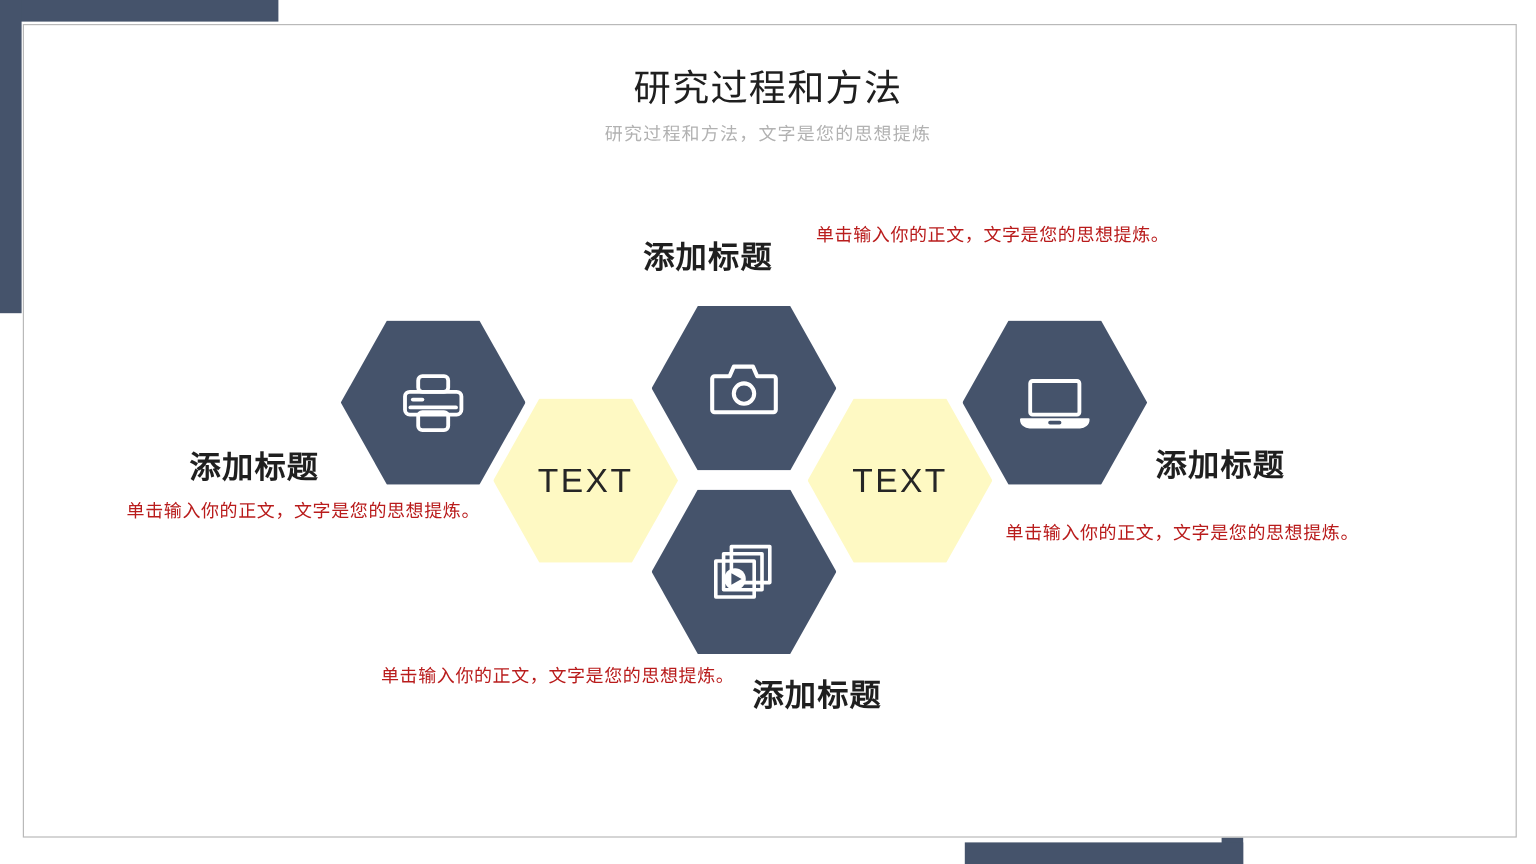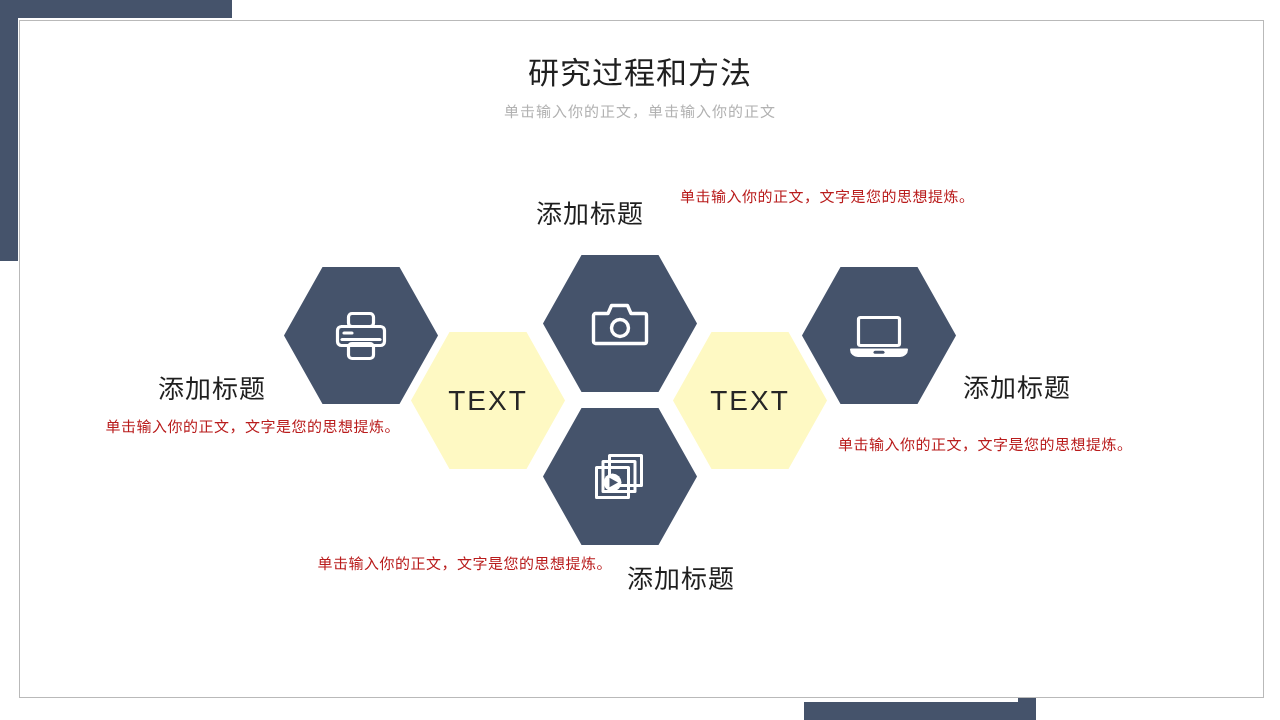--- a/index.html
+++ b/index.html
@@ -112,21 +112,21 @@
   
   #hex-text-1  { left: 411px; top: 332px; width: 154px; height: 137px; }
   
   #hex-text-2  { left: 673px; top: 332px; width: 154px; height: 137px; }
 
   
   .callout-title {
     position: absolute;
     font-size: 26px;
     color: #1f1f1f;
-    font-weight: 400;
+    font-weight: 700;
     letter-spacing: 1px;
     white-space: nowrap;
     z-index: 6;
   }
   .callout-body {
     position: absolute;
     font-size: 15px;
     line-height: 1.55;
     color: #b91c1c;
     font-family: "Liberation Serif", "DejaVu Serif", serif;
@@ -157,21 +157,21 @@
 
   <div class="corner-tl-horiz"></div>
   <div class="corner-tl-vert"></div>
   <div class="corner-br-vert"></div>
   <div class="corner-br-horiz"></div>
 
   <div class="inner-frame"></div>
 
   <div class="header">
     <div class="slide-title">研究过程和方法</div>
-    <div class="slide-subtitle">单击输入你的正文，单击输入你的正文</div>
+    <div class="slide-subtitle">研究过程和方法，文字是您的思想提炼</div>
   </div>
 
   <div class="hex hex-light" id="hex-text-1">
     <span class="hex-text">TEXT</span>
   </div>
   <div class="hex hex-light" id="hex-text-2">
     <span class="hex-text">TEXT</span>
   </div>
 
   <div class="hex hex-dark" id="hex-printer">

